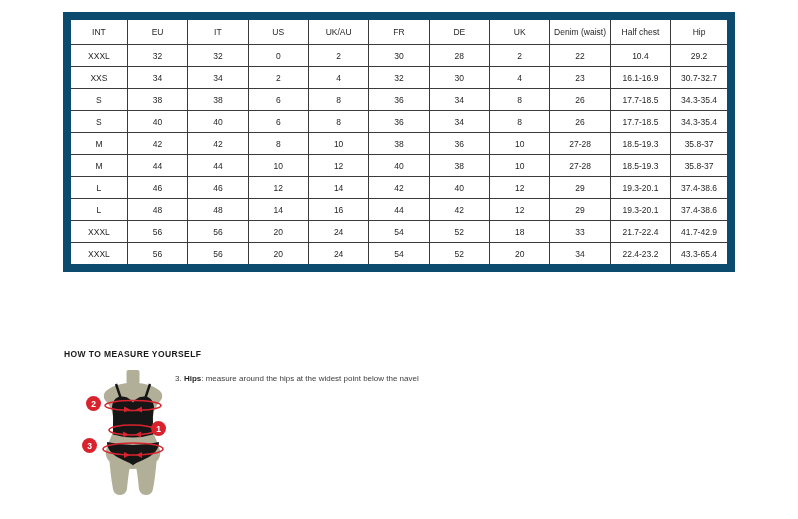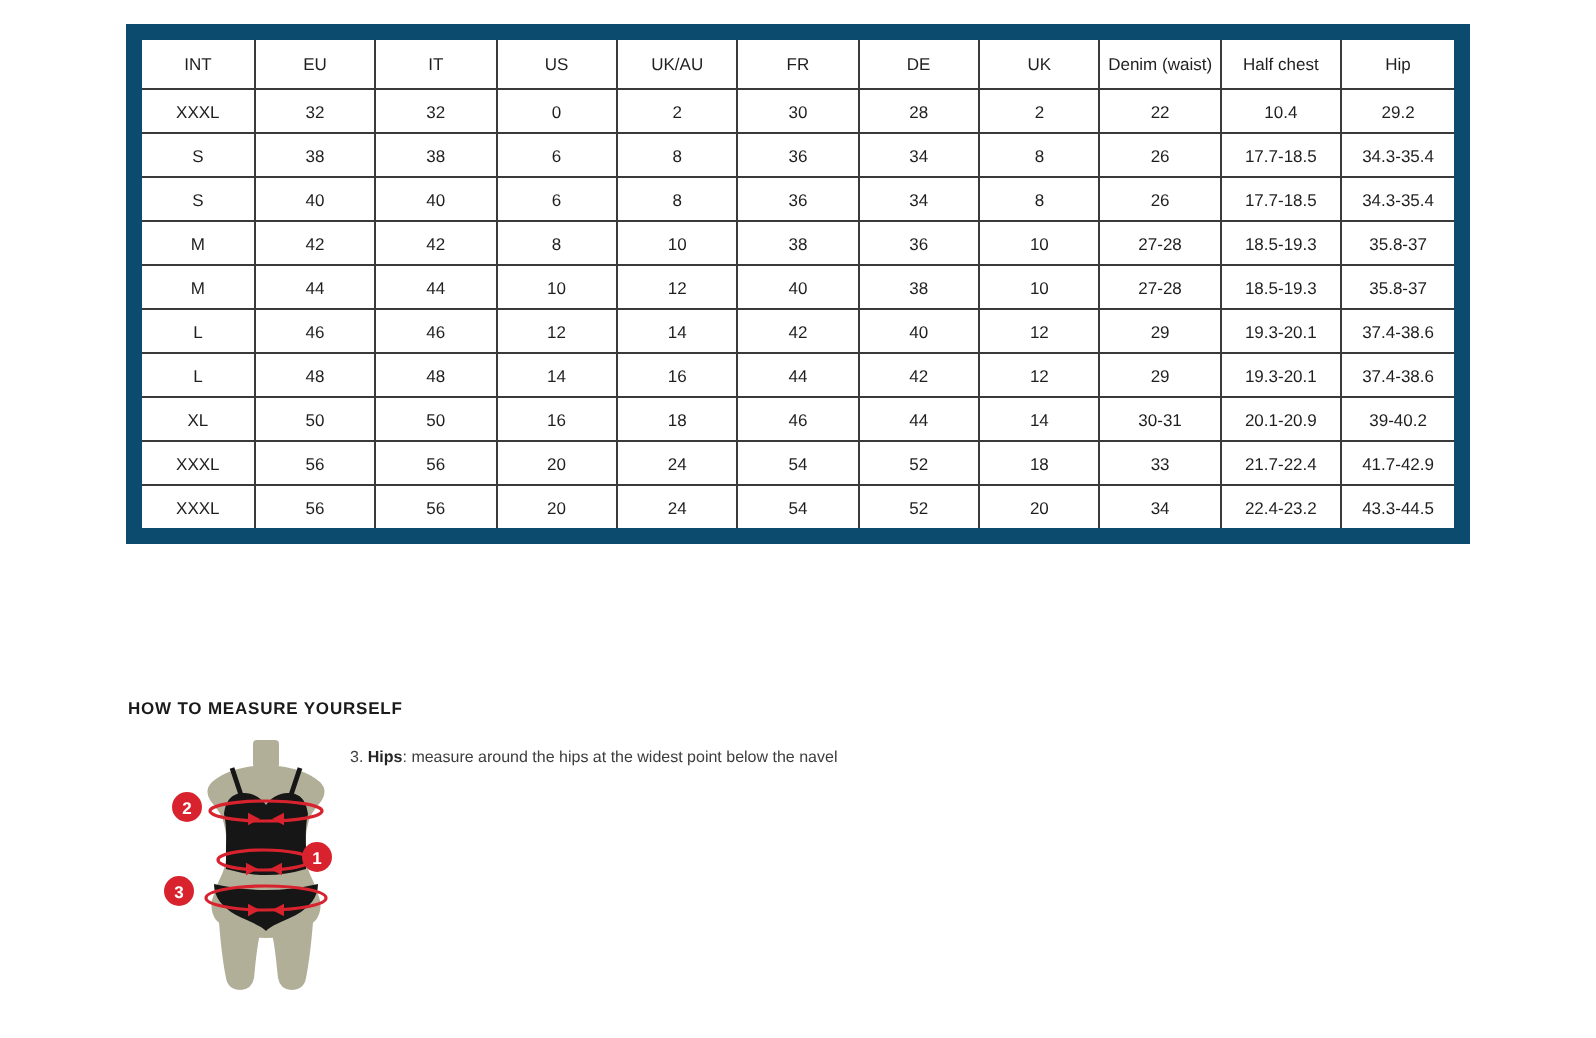--- a/index.html
+++ b/index.html
@@ -74,20 +74,33 @@
           <td>0</td>
           <td>2</td>
           <td>30</td>
           <td>28</td>
           <td>2</td>
           <td>22</td>
           <td>10.4</td>
           <td>29.2</td>
         </tr>
         <tr>
+          <td>XXS</td>
+          <td>34</td>
+          <td>34</td>
+          <td>2</td>
+          <td>4</td>
+          <td>32</td>
+          <td>30</td>
+          <td>4</td>
+          <td>23</td>
+          <td>16.1-16.9</td>
+          <td>30.7-32.7</td>
+        </tr>
+        <tr>
           <td>S</td>
           <td>38</td>
           <td>38</td>
           <td>6</td>
           <td>8</td>
           <td>36</td>
           <td>34</td>
           <td>8</td>
           <td>26</td>
           <td>17.7-18.5</td>
@@ -150,33 +163,20 @@
           <td>48</td>
           <td>48</td>
           <td>14</td>
           <td>16</td>
           <td>44</td>
           <td>42</td>
           <td>12</td>
           <td>29</td>
           <td>19.3-20.1</td>
           <td>37.4-38.6</td>
-        </tr>
-        <tr>
-          <td>XL</td>
-          <td>50</td>
-          <td>50</td>
-          <td>16</td>
-          <td>18</td>
-          <td>46</td>
-          <td>44</td>
-          <td>14</td>
-          <td>30-31</td>
-          <td>20.1-20.9</td>
-          <td>39-40.2</td>
         </tr>
         <tr>
           <td>XXXL</td>
           <td>56</td>
           <td>56</td>
           <td>20</td>
           <td>24</td>
           <td>54</td>
           <td>52</td>
           <td>18</td>
@@ -188,21 +188,21 @@
           <td>XXXL</td>
           <td>56</td>
           <td>56</td>
           <td>20</td>
           <td>24</td>
           <td>54</td>
           <td>52</td>
           <td>20</td>
           <td>34</td>
           <td>22.4-23.2</td>
-          <td>43.3-44.5</td>
+          <td>43.3-65.4</td>
         </tr>
       </tbody>
   </table>
 
   <div class="measure-title">HOW TO MEASURE YOURSELF</div>
 
   <div class="figure-wrap">
     <svg width="110" height="135" viewBox="0 0 110 135">
 
       <rect x="48.5" y="2" width="13" height="14" rx="2" fill="#b2af99"></rect>

